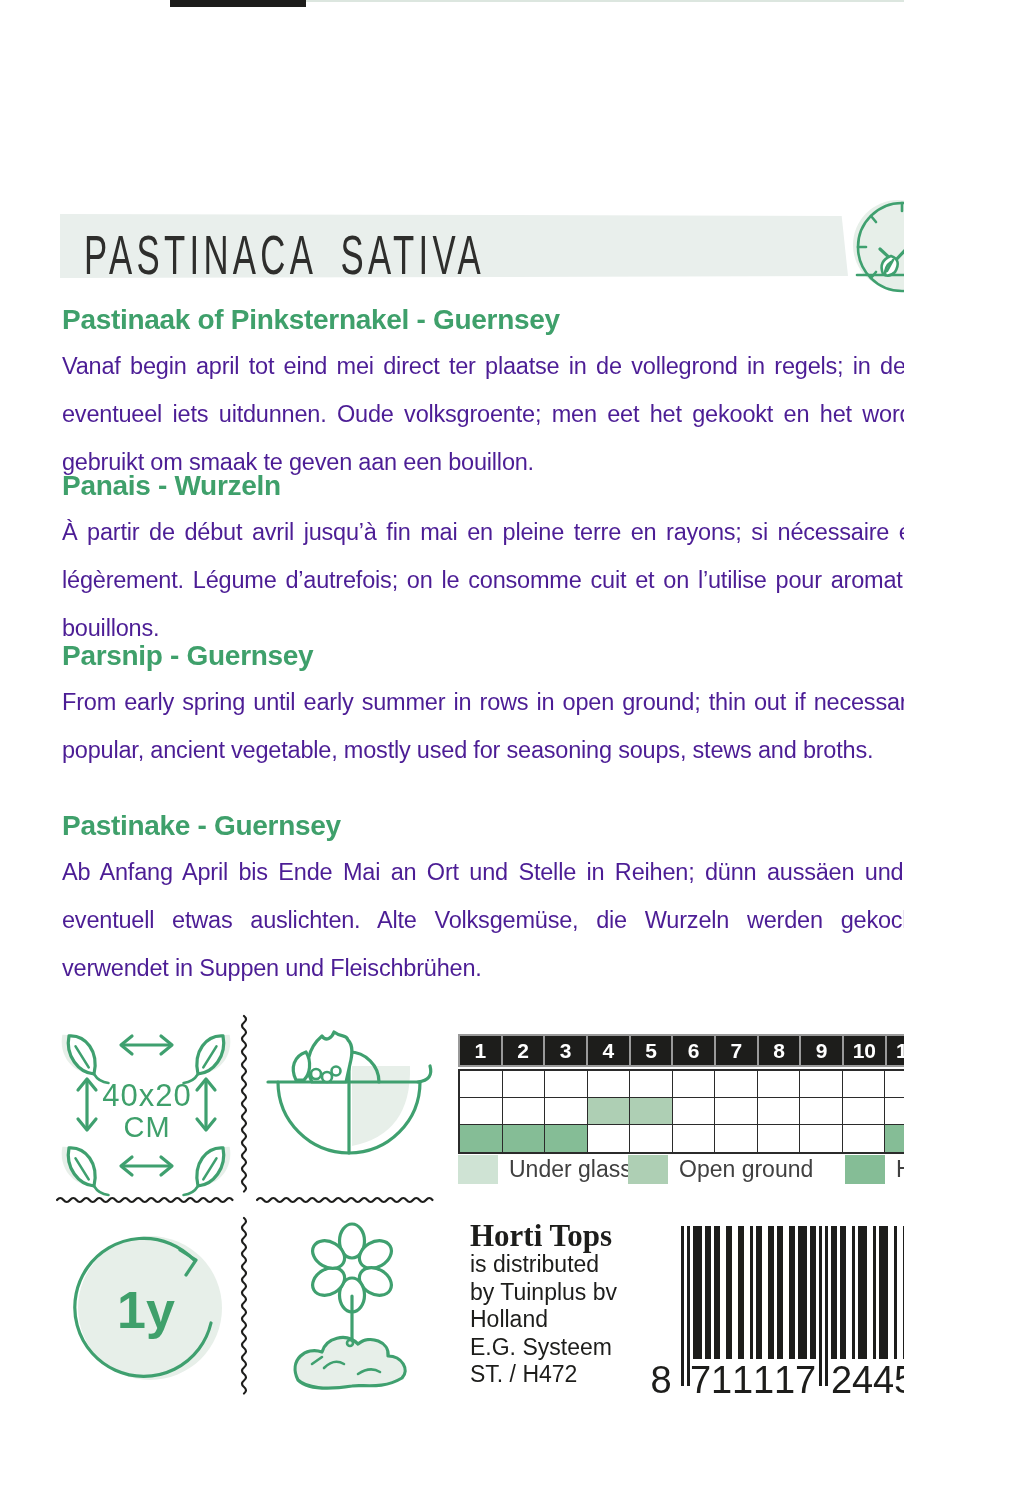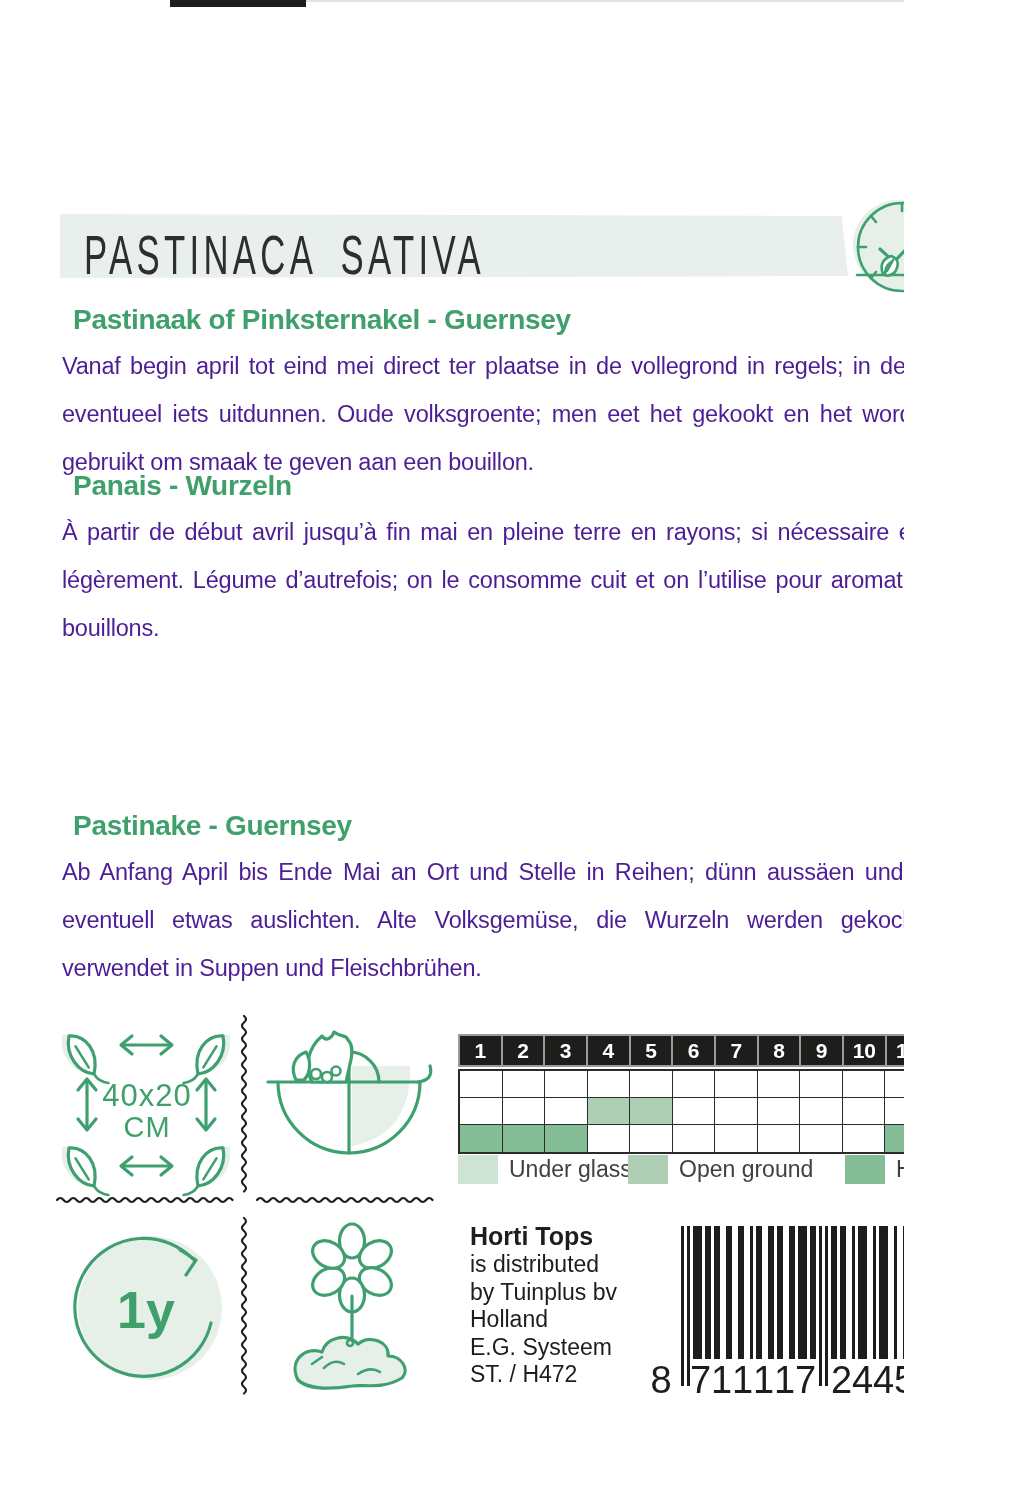--- a/index.html
+++ b/index.html
@@ -14,21 +14,21 @@
 
   
   .banner{left:60px;top:214px;width:788px;height:64px;background:#e9efec;
           clip-path:polygon(0 0,99.2% 3%,100% 97%,0 100%);}
   .latin-title{left:84px;top:222px;font-size:56px;font-weight:400;color:#2e2e2c;
           transform:scaleX(0.62);transform-origin:left top;letter-spacing:7px;
           word-spacing:18px;white-space:nowrap;}
 
   
   .section{left:62px;width:916px;}
-  .sec-h{margin:0 0 6px 11px;font-size:28px;font-weight:700;color:#3fa06b;letter-spacing:-0.3px;}
+  .sec-h{margin:0 0 6px 0;font-size:28px;font-weight:700;color:#3fa06b;letter-spacing:-0.3px;}
   .sec-b{margin:0;font-size:23.5px;line-height:48px;letter-spacing:-0.2px;
          color:#4c1d95;text-align:justify;}
 
   
   .wave{overflow:visible;}
   .wave path{fill:none;stroke:#1d1d1b;stroke-width:2.2px;stroke-linecap:round;}
 
   .icon-svg{overflow:visible;}
   .icon-svg .st{fill:none;stroke:#3fa06f;stroke-width:3.2px;stroke-linecap:round;stroke-linejoin:round;}
   .icon-svg .st-thin{fill:none;stroke:#3fa06f;stroke-width:2.6px;stroke-linecap:round;stroke-linejoin:round;}
@@ -49,21 +49,21 @@
             border:2px solid #2b2b2b;background:#fff;}
   .cc{border-right:1.5px solid #2b2b2b;border-bottom:1.5px solid #2b2b2b;}
   .cc:nth-child(12n){border-right:none;}
   .cc:nth-child(n+25){border-bottom:none;}
 
   .legend-item{top:1155px;display:flex;align-items:center;font-size:23px;color:#404040;}
   .legend-swatch{width:40px;height:29px;margin-right:11px;flex:none;}
 
   
   .dist{left:470px;top:1221px;font-size:23px;line-height:27.5px;}
-  .dist-name{font-size:25px;font-weight:700;line-height:30px;}
+  .dist-name{font-size:31px;font-weight:700;line-height:30px;font-family:Liberation Serif, serif;}
 
   .barcode{left:645px;top:1226px;}
   .barcode text{font-family:"Liberation Sans",sans-serif;}
 </style>
 </head>
 <body>
 
 <div class="page">
 
   <div class="abs top-bar-dark"></div>
@@ -91,20 +91,24 @@
     <path class="st-thin" d="M36,79 q0,-9 6,-13"></path>
   </svg>
 
   <div class="abs section" style="top:304px;">
     <h2 class="sec-h">Pastinaak of Pinksternakel - Guernsey</h2>
     <p class="sec-b">Vanaf begin april tot eind mei direct ter plaatse in de vollegrond in regels; in de regels eventueel iets uitdunnen. Oude volksgroente; men eet het gekookt en het wordt vaak gebruikt om smaak te geven aan een bouillon.</p>
   </div>
   <div class="abs section" style="top:470px;">
     <h2 class="sec-h">Panais - Wurzeln</h2>
     <p class="sec-b">À partir de début avril jusqu’à fin mai en pleine terre en rayons; si nécessaire éclaircir légèrement. Légume d’autrefois; on le consomme cuit et on l’utilise pour aromatiser les bouillons.</p>
+  </div>
+  <div class="abs section" style="top:640px;">
+    <h2 class="sec-h">Parsnip - Guernsey</h2>
+    <p class="sec-b">From early spring until early summer in rows in open ground; thin out if necessary. Very popular, ancient vegetable, mostly used for seasoning soups, stews and broths.</p>
   </div>
   <div class="abs section" style="top:810px;">
     <h2 class="sec-h">Pastinake - Guernsey</h2>
     <p class="sec-b">Ab Anfang April bis Ende Mai an Ort und Stelle in Reihen; dünn aussäen und später eventuell etwas auslichten. Alte Volksgemüse, die Wurzeln werden gekocht und verwendet in Suppen und Fleischbrühen.</p>
   </div>
 
   <svg class="abs wave" style="left:240px;top:1016px;" width="12" height="178">
     <path d="M4 0 Q 8 3.25 4 6.5 T 4 13 T 4 19.5 T 4 26 T 4 32.5 T 4 39 T 4 45.5 T 4 52 T 4 58.5 T 4 65 T 4 71.5 T 4 78 T 4 84.5 T 4 91 T 4 97.5 T 4 104 T 4 110.5 T 4 117 T 4 123.5 T 4 130 T 4 136.5 T 4 143 T 4 149.5 T 4 156 T 4 162.5 T 4 169 T 4 175.5"></path>
   </svg>
   <svg class="abs wave" style="left:240px;top:1218px;" width="12" height="178">

